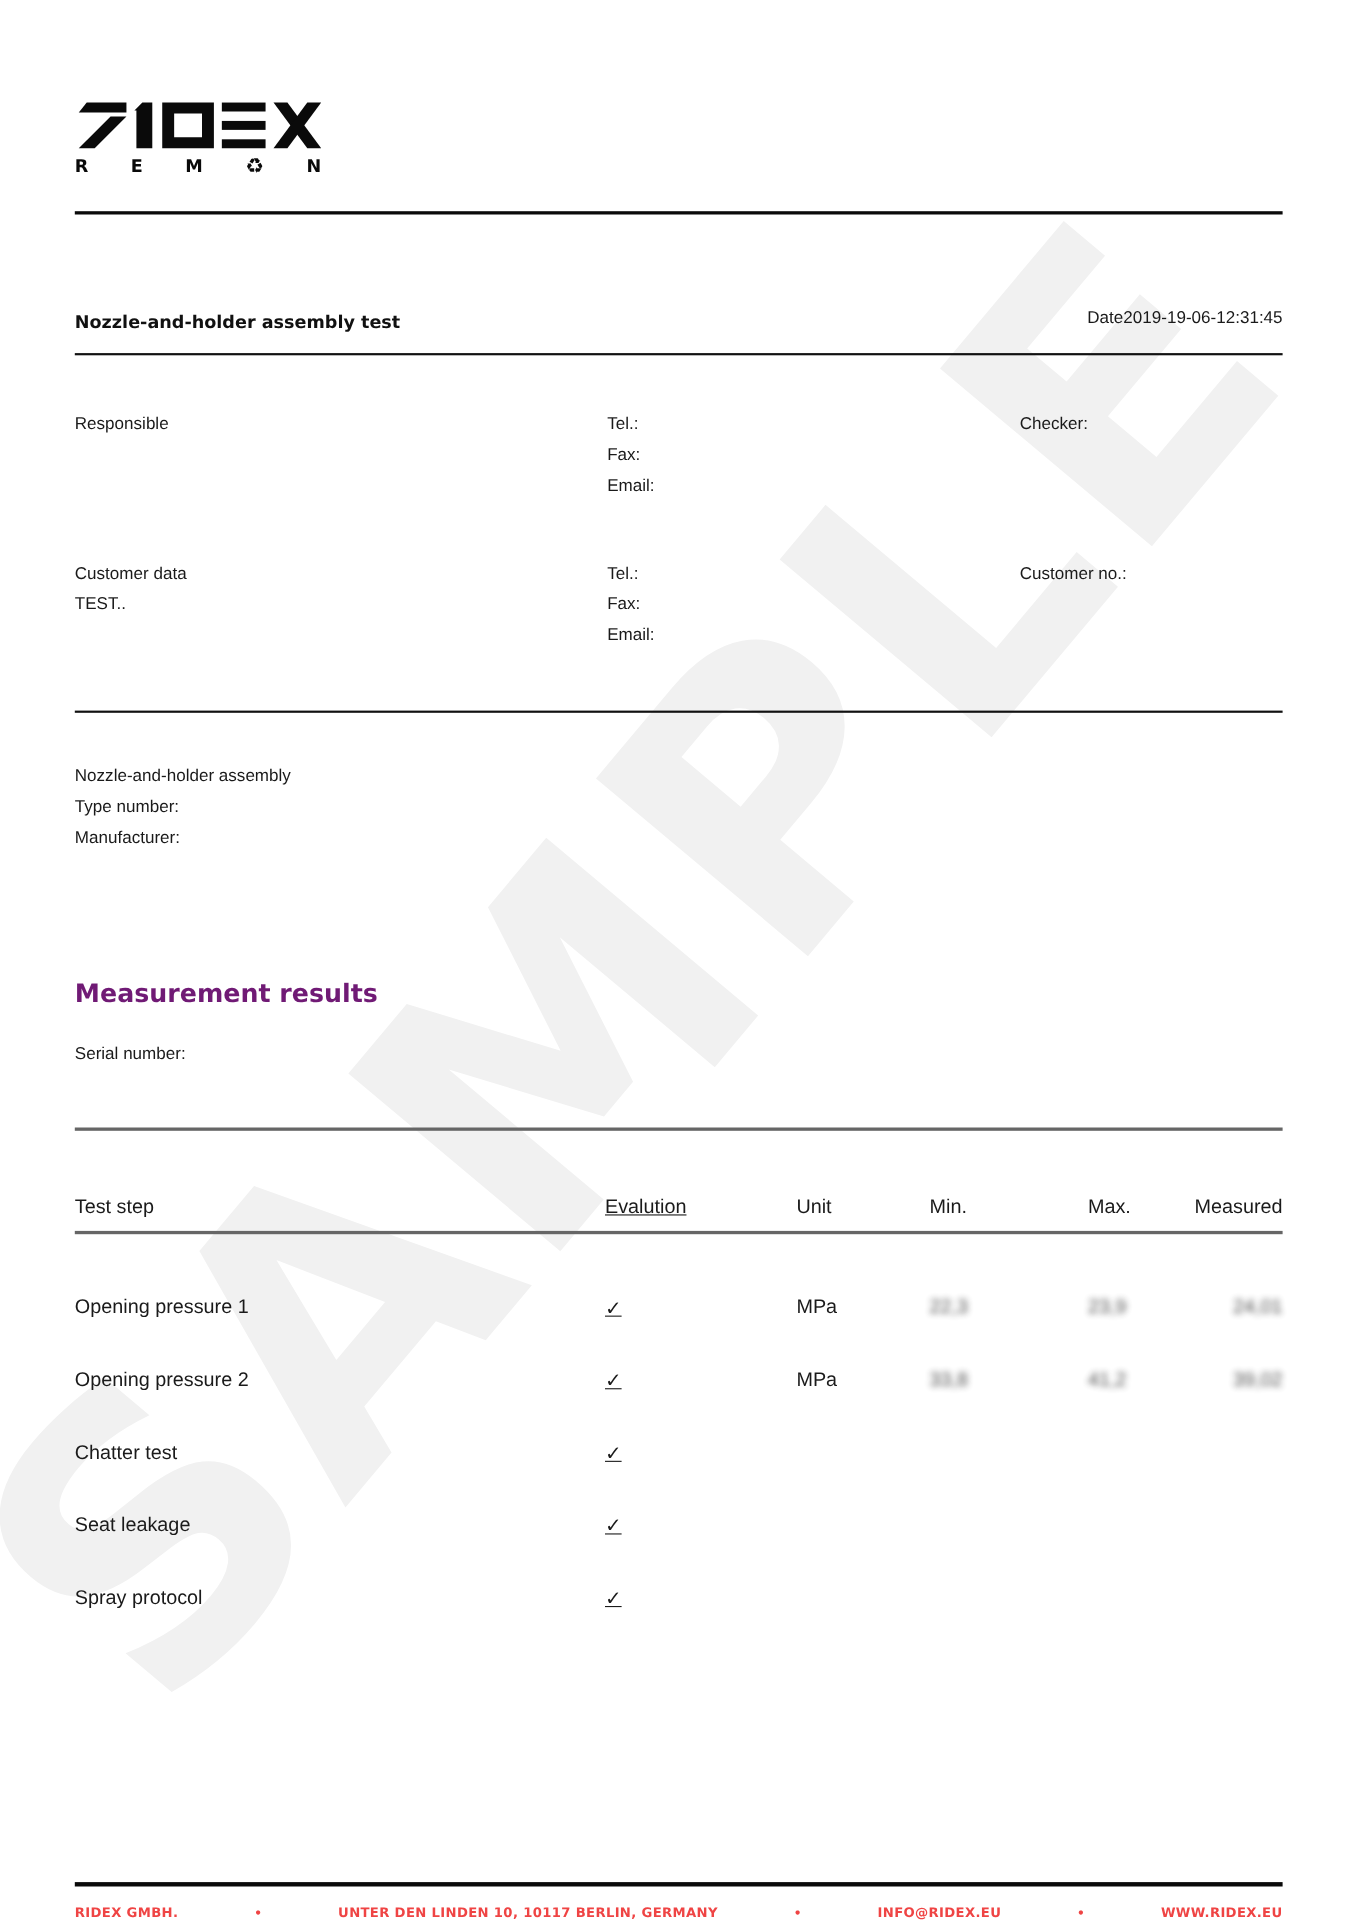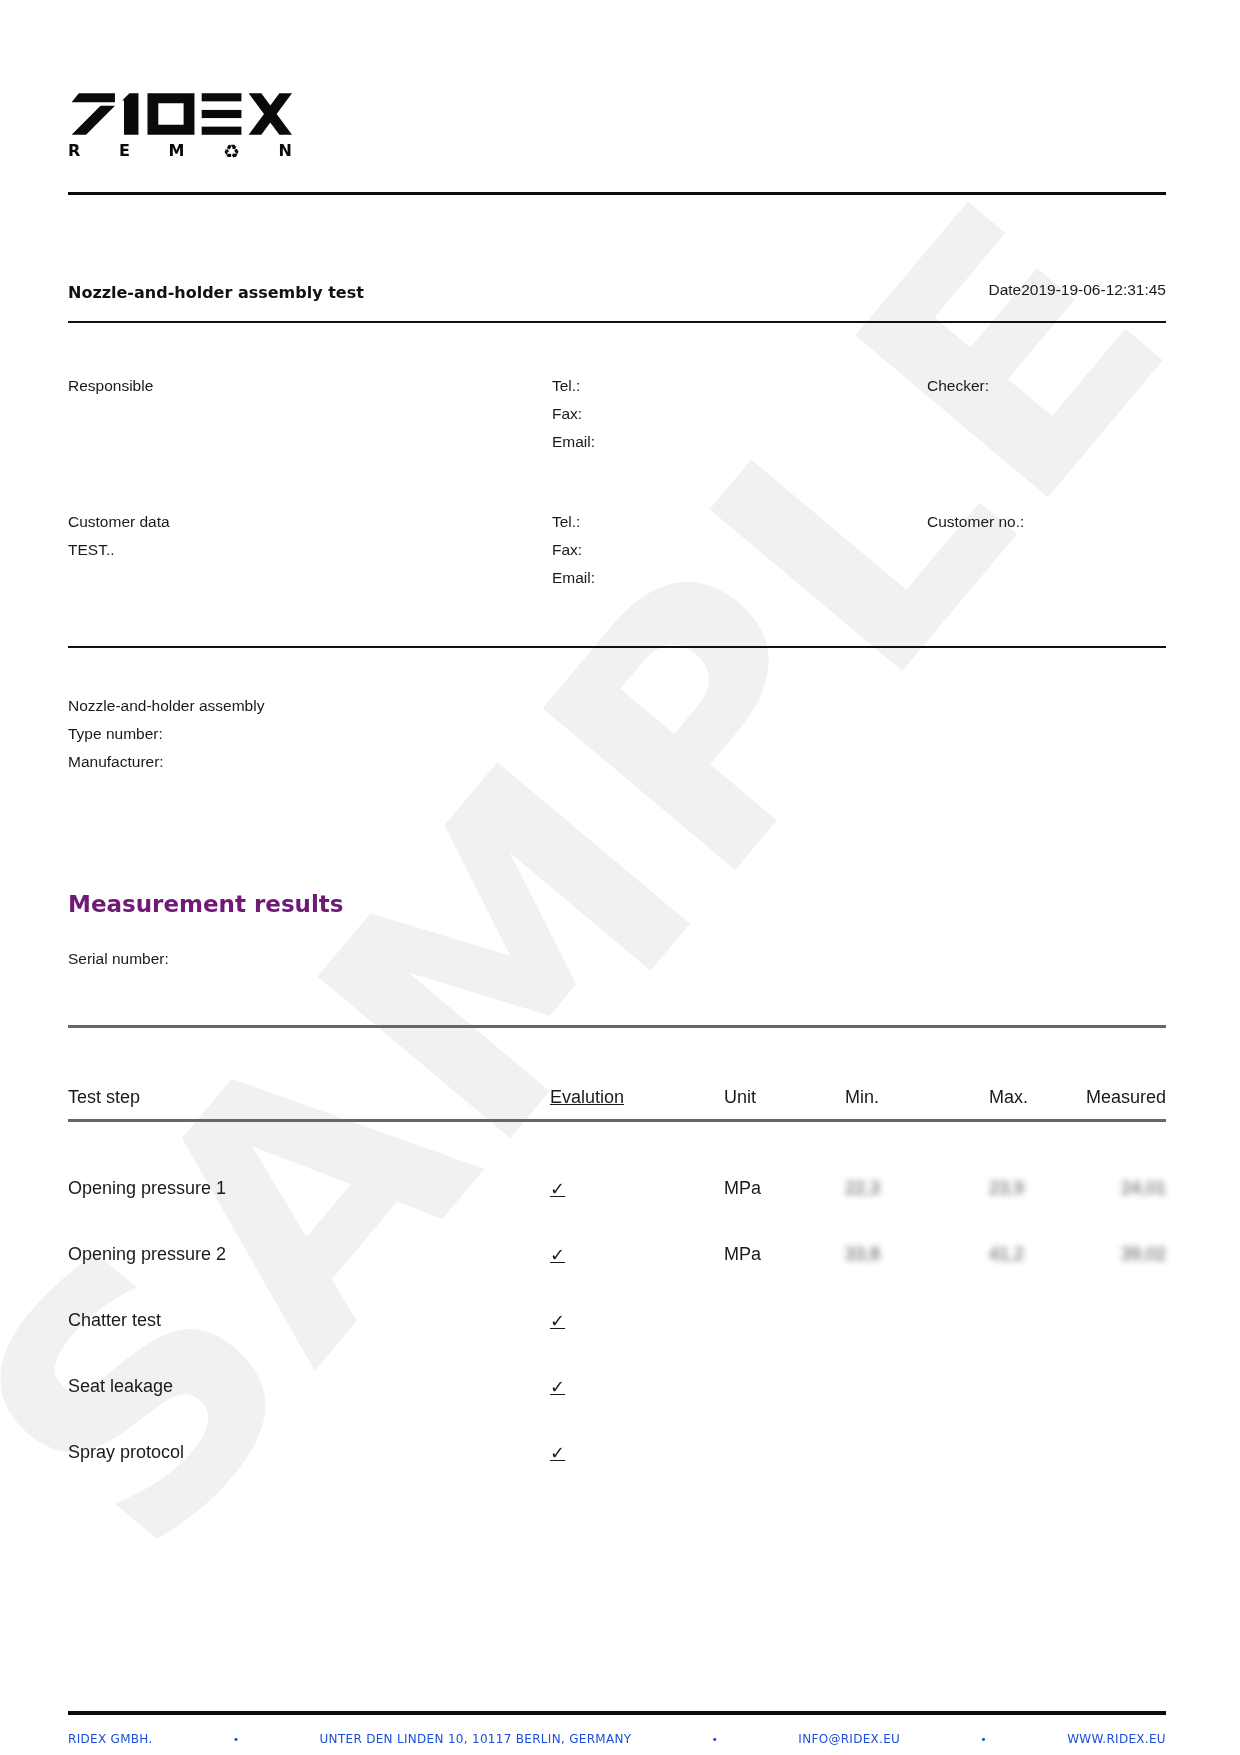--- a/index.html
+++ b/index.html
@@ -75,21 +75,21 @@
   .c-min  { left:777px; }
   .c-max  { left:921px;text-align:right; }
   .c-meas { right:0; text-align:right; }
   .blur { filter:blur(3px); opacity:0.8; color:#222; }
 
   
   .footer-row {
     position:absolute; left:68px; top:1732px; width:1098px;
     display:flex; justify-content:space-between; align-items:center;
     font-family:"DejaVu Sans", sans-serif;
-    font-size:12px; font-weight:400; letter-spacing:0.3px; color:#1d4ed8;
+    font-size:12px; font-weight:700; letter-spacing:0.3px; color:#ef4444;
   }
   .footer-row .dot { font-size:11px; }
 </style>
 </head>
 <body>
 
 <div class="page">
 
   <div class="watermark">SAMPLE</div>
 

